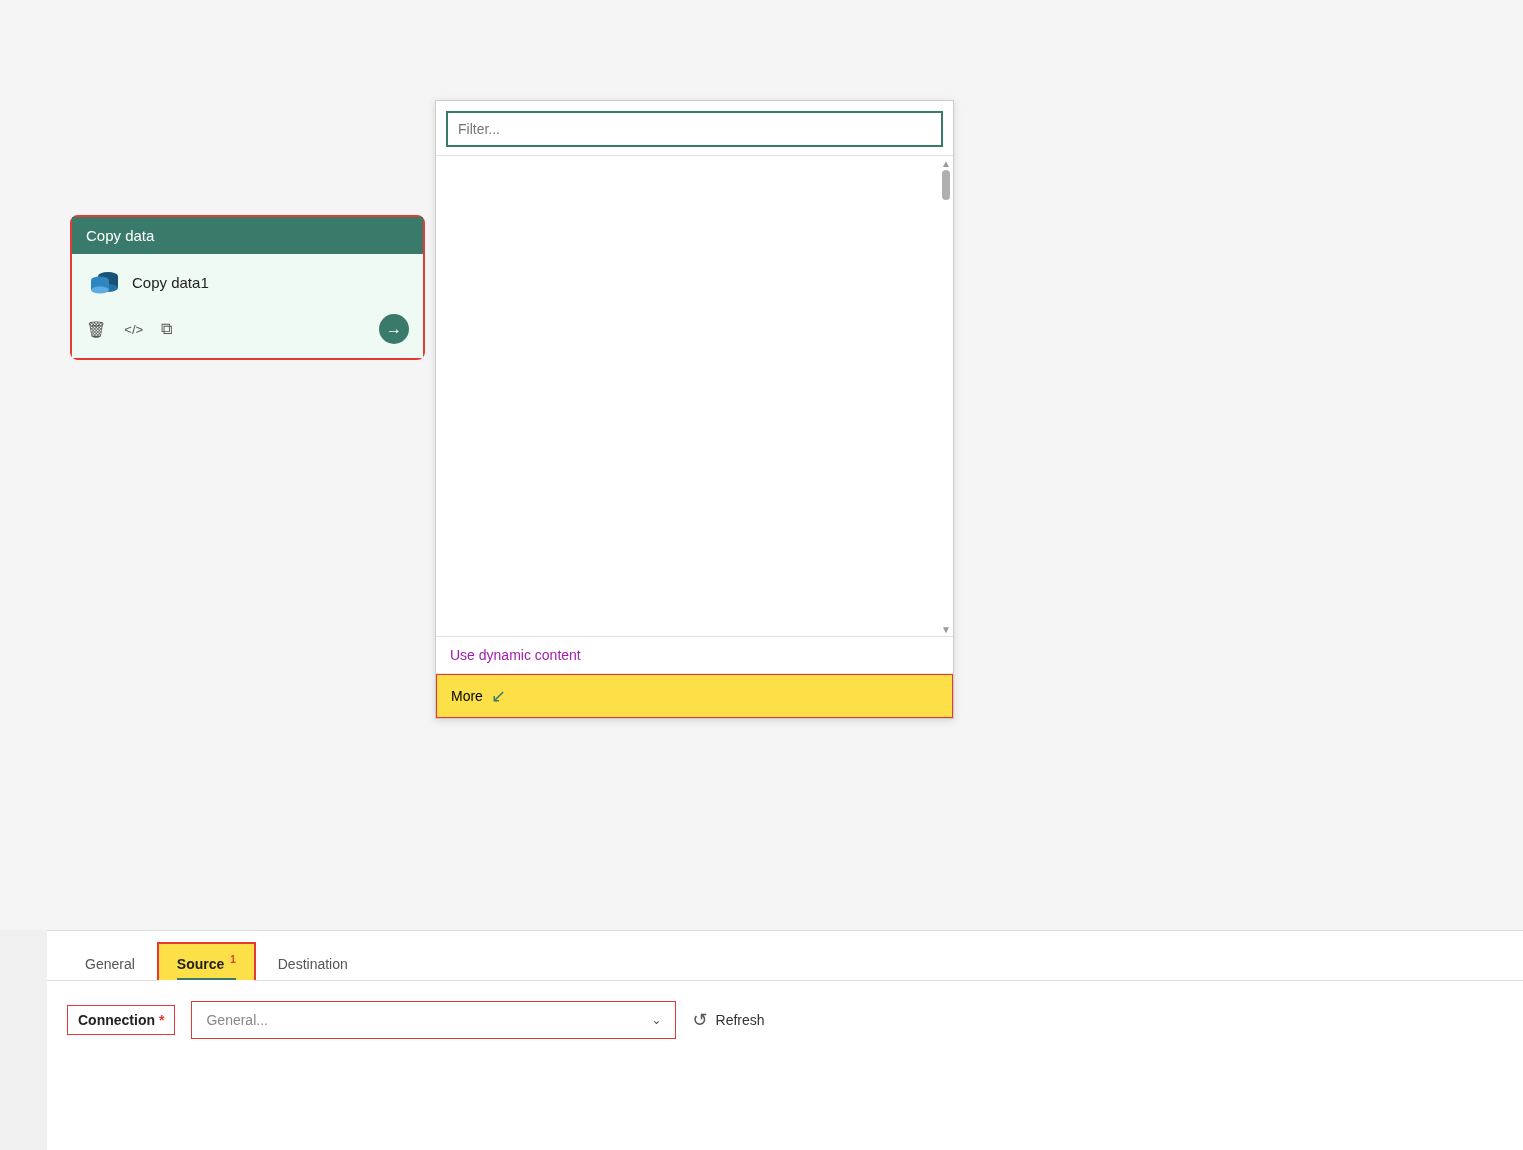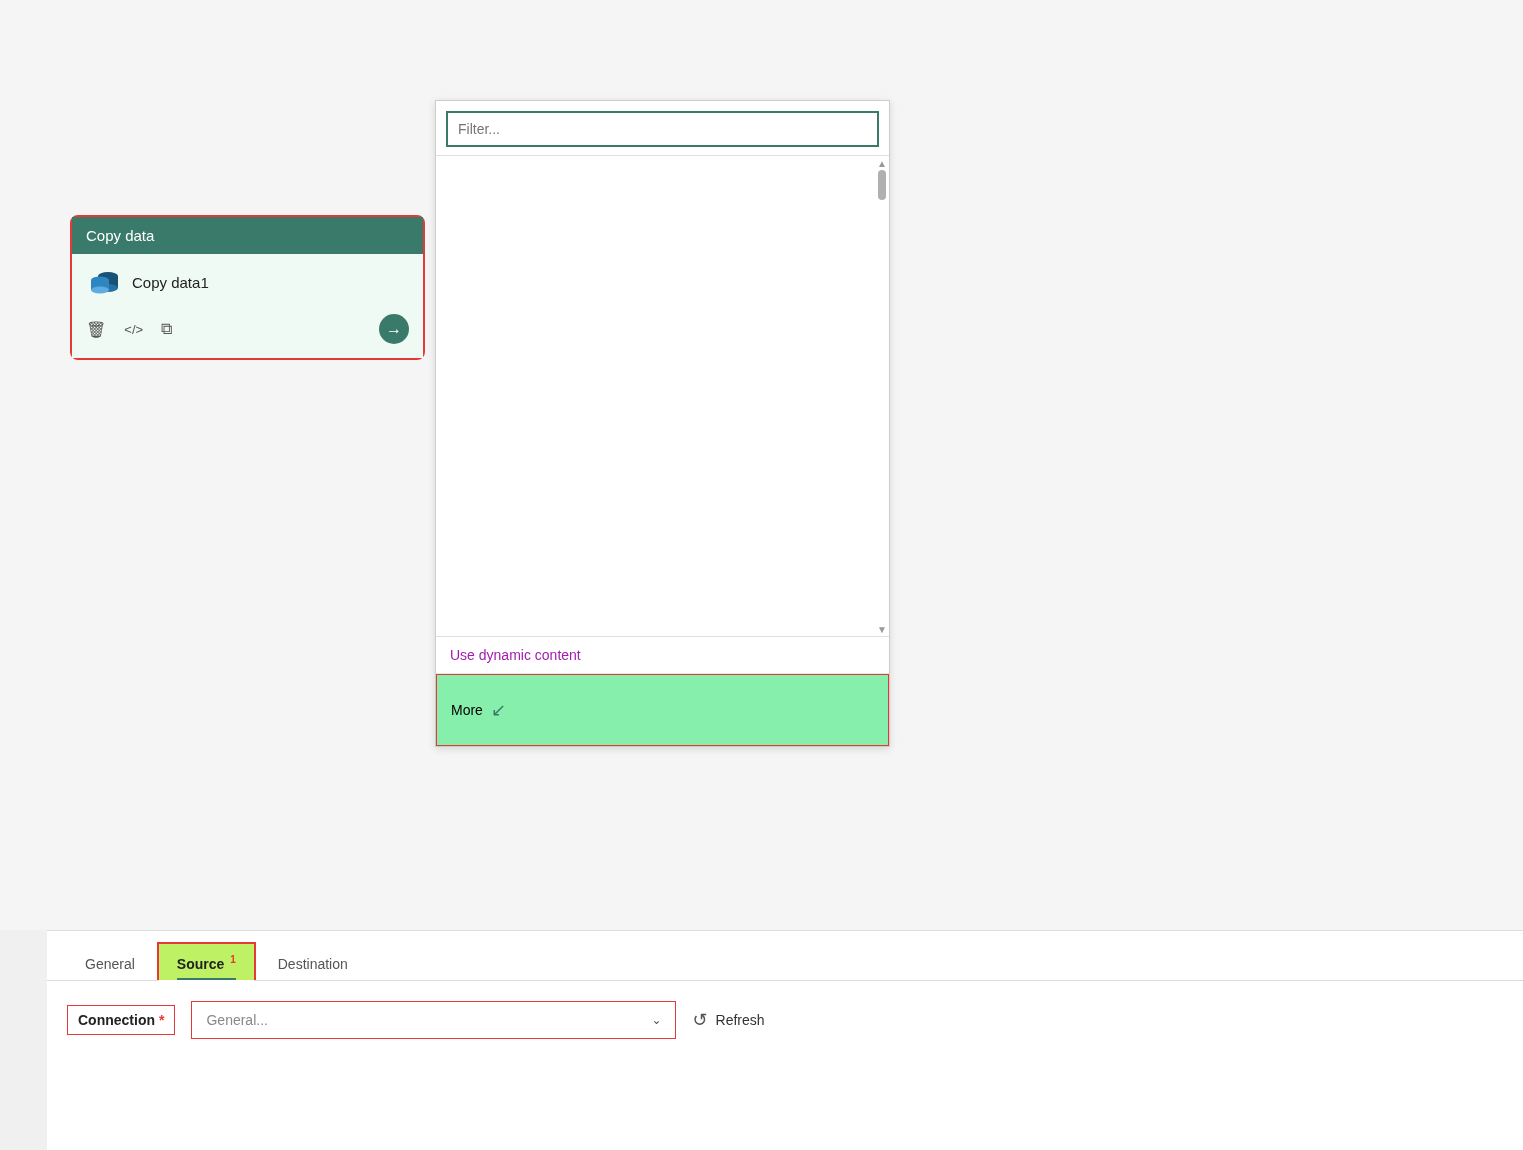--- a/index.html
+++ b/index.html
@@ -83,21 +83,21 @@
       color: #fff;
       font-size: 16px;
       cursor: pointer;
     }
 
     
     .dropdown-panel {
       position: absolute;
       top: 100px;
       left: 435px;
-      width: 455px;
+      width: 519px;
       background: #fff;
       border: 1px solid #ccc;
       box-shadow: 0 2px 8px rgba(0,0,0,0.12);
     }
     .filter-input-wrap {
       padding: 10px 10px 8px;
       border-bottom: 1px solid #e0e0e0;
     }
     .filter-input {
       width: 100%;
@@ -146,22 +146,22 @@
       cursor: pointer;
       border-bottom: 1px solid #e8e8e8;
     }
     .dropdown-footer-item:last-child {
       border-bottom: none;
     }
     .more-row {
       display: flex;
       align-items: center;
       gap: 8px;
-      padding: 24px 14px;
-      background: #86efac;
+      padding: 10px 14px;
+      background: #fde047;
       border: 1px solid #e53935;
       margin: 0;
     }
     .more-arrow-icon {
       color: #3a7a6a;
       font-size: 18px;
     }
 
     
     .bottom-panel {
@@ -185,21 +185,21 @@
       color: #555;
       cursor: pointer;
       position: relative;
       margin-right: 4px;
     }
     .tab.active {
       font-weight: 700;
       color: #222;
       border: 2px solid #e53935;
       border-bottom: none;
-      background: #bef264;
+      background: #fde047;
     }
     .tab.active::after {
       content: '';
       position: absolute;
       bottom: -2px;
       left: 0; right: 0;
       height: 2px;
       background: #fff;
     }
     .tab-badge {

